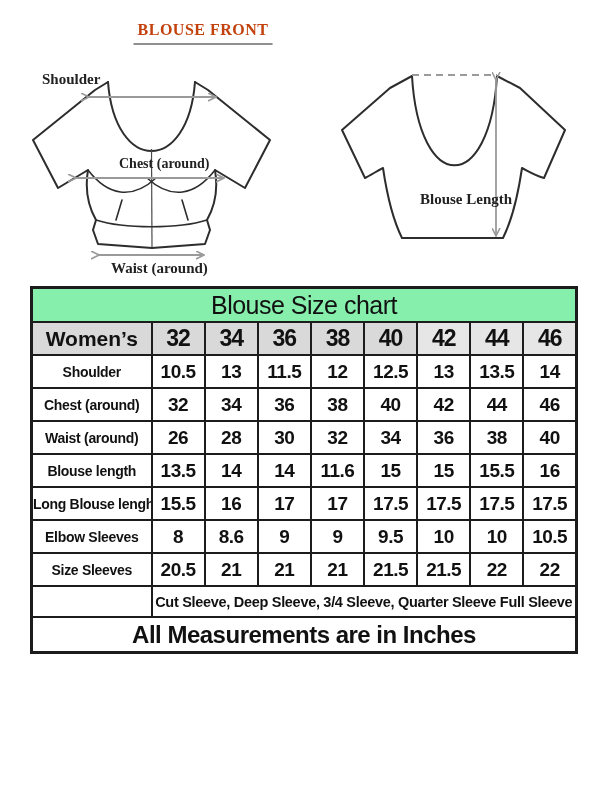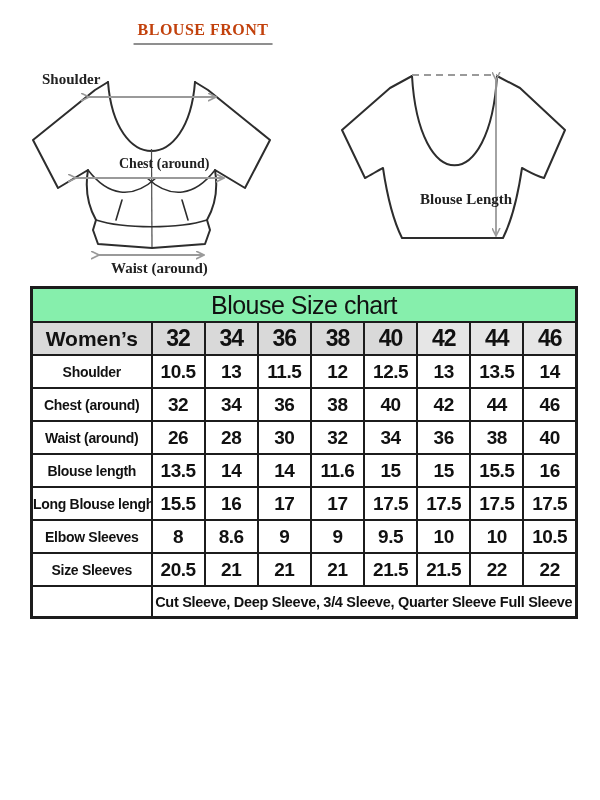--- a/index.html
+++ b/index.html
@@ -212,16 +212,19 @@
         <td class="r-val">21.5</td>
         <td class="r-val">21.5</td>
         <td class="r-val">22</td>
         <td class="r-val">22</td>
       </tr>
 
       <tr class="row-note">
         <td></td>
         <td colspan="8">Cut Sleeve, Deep Sleeve, 3/4 Sleeve, Quarter Sleeve Full Sleeve</td>
       </tr>
+      <tr class="row-footer">
+        <td colspan="9">All Measurements are in Inches</td>
+      </tr>
     </tbody>
   </table>
 
 </div>
 
 </body></html>

